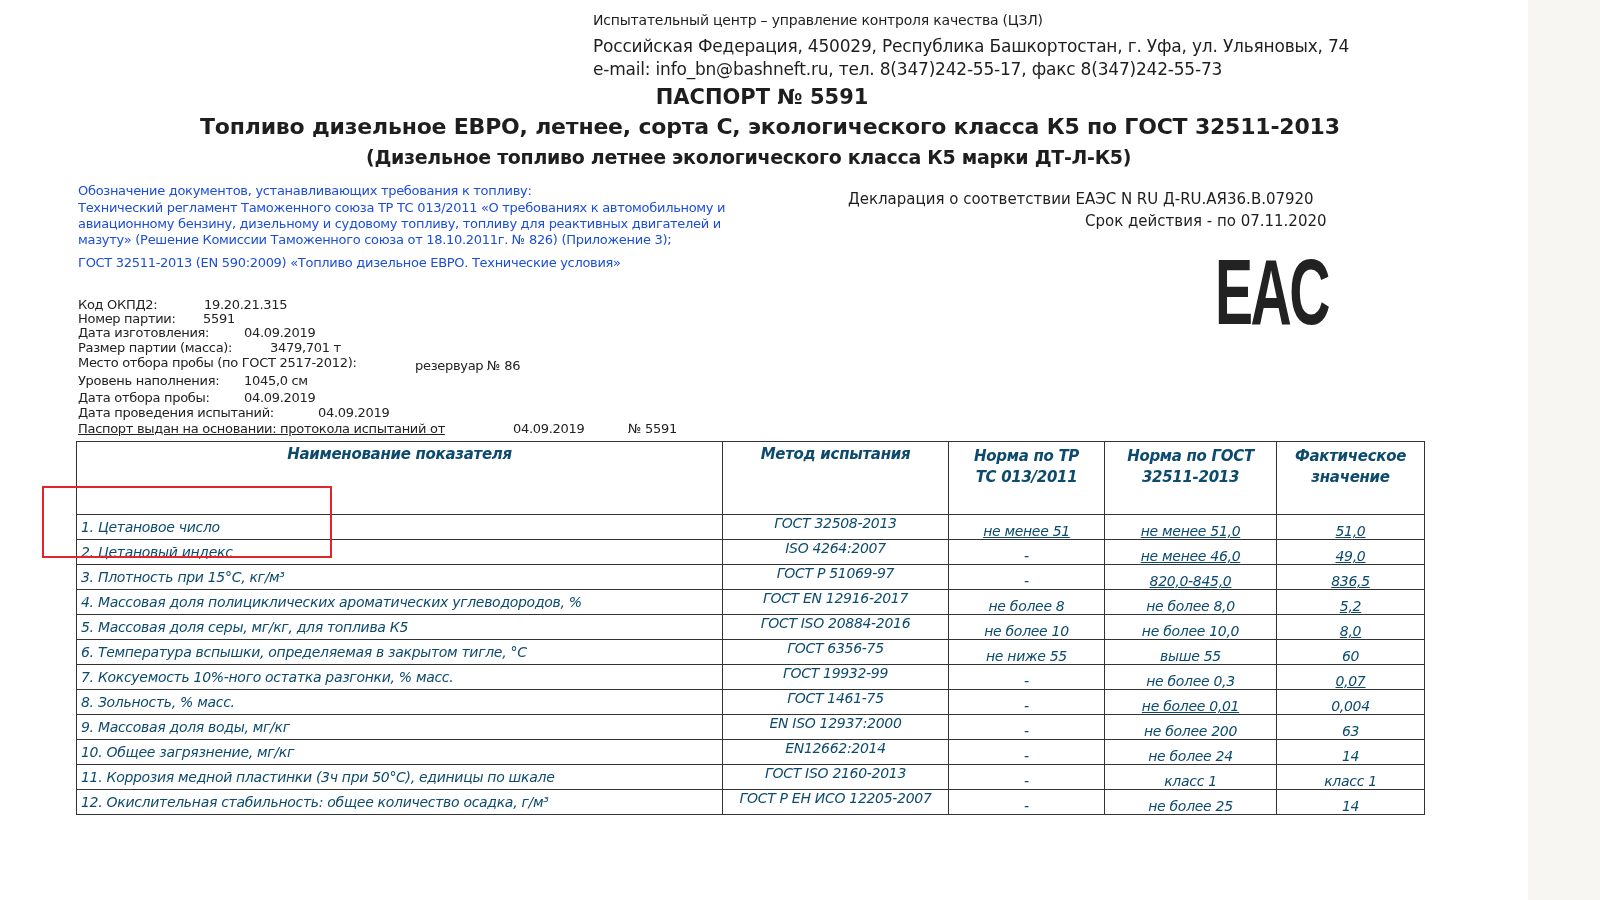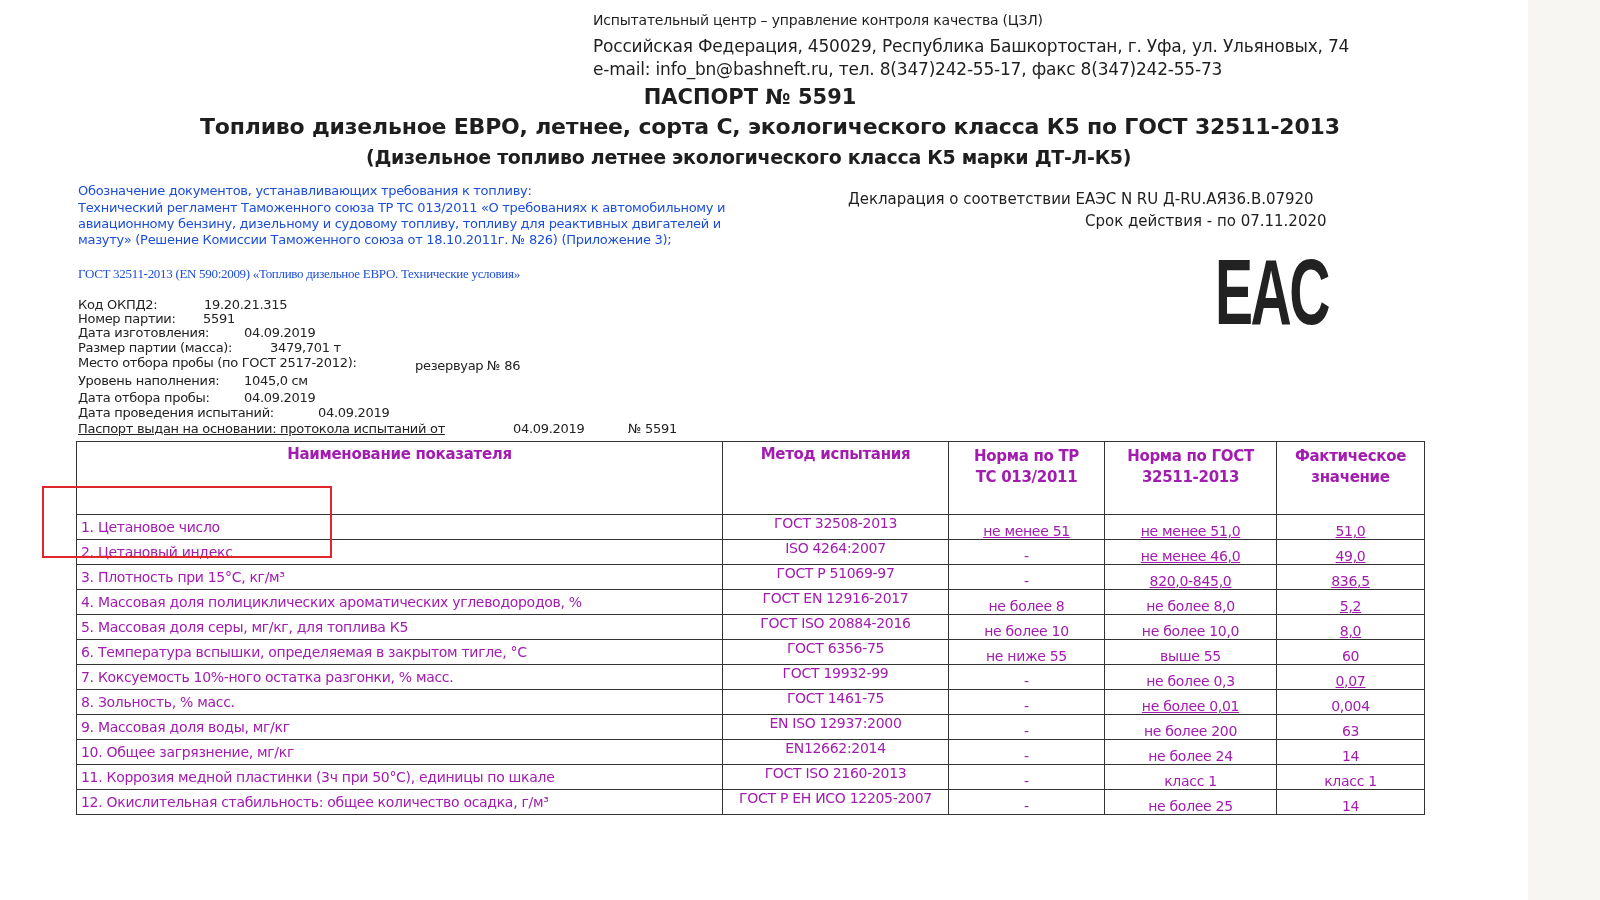--- a/index.html
+++ b/index.html
@@ -7,40 +7,40 @@
     width:1600px; height:900px; overflow:hidden; position:relative;
     background:#ffffff; color:#1e1e1e;
     font-family:"DejaVu Sans", "Liberation Sans", sans-serif;
   }
   .page-edge { position:absolute; left:1528px; top:0; width:72px; height:900px; background:#f8f6f3; }
   .abs { position:absolute; white-space:nowrap; }
   .lab-name  { left:593px; top:12px;  font-size:14px; letter-spacing:-0.2px; }
   .lab-addr  { left:593px; top:36px;  font-size:17px; letter-spacing:-0.2px; }
   .lab-mail  { left:593px; top:59px;  font-size:17px; letter-spacing:-0.2px; }
   .title     { left:0; width:1500px; text-align:center; top:85px; font-size:21px; font-weight:bold; }
-  .title span { position:relative; left:0; }
+  .title span { position:relative; left:12px; }
   .subtitle1 { left:200px; top:114px; font-size:22px; font-weight:bold; letter-spacing:-0.2px; }
   .subtitle2 { left:366px; top:146px; font-size:19px; font-weight:bold; letter-spacing:-0.3px; }
   .small { font-size:13px; letter-spacing:-0.3px; line-height:16px; color:#1d4ed8; }
   .docs { left:78px; top:183px; white-space:normal; width:660px; }
   .decl  { left:848px; top:190px; font-size:15px; }
   .valid { left:1085px; top:212px; font-size:15px; }
   .eac {
     left:1215px; top:240px; font-size:92px; font-weight:bold; letter-spacing:-4px;
     transform:scaleX(0.62); transform-origin:left top; color:#222;
     font-family:"Liberation Sans Narrow","Liberation Sans", sans-serif;
   }
   .meta-row { position:absolute; font-size:13px; letter-spacing:-0.3px; white-space:nowrap; color:#222; }
   .meta-val { position:absolute; white-space:nowrap; }
   .basis { text-decoration:underline; }
 
   table.results {
     position:absolute; left:76px; top:441px; width:1348px;
     border-collapse:collapse; table-layout:fixed;
-    font-size:14px; letter-spacing:-0.3px; color:#a21caf;
+    font-size:14px; letter-spacing:-0.3px; color:#0c4a6e;font-style:italic;
   }
   table.results td, table.results th {
     border:1.6px solid #333; padding:0 4px; height:24px; vertical-align:bottom;
   }
   table.results th { font-weight:bold; font-size:15px; vertical-align:top; text-align:center; height:68px; padding-top:2px; line-height:21px; }
   table.results td.name { text-align:left; vertical-align:middle; }
   table.results td.c { text-align:center; }
   table.results td.method { text-align:center; vertical-align:top; }
   table.results tr.tall td { height:46px; }
   table.results tr.tall td.name { line-height:20px; }
@@ -62,21 +62,21 @@
 
 <div class="abs title">
   <span>ПАСПОРТ № 5591</span>
 </div>
 <div class="abs subtitle1">Топливо дизельное ЕВРО, летнее, сорта С, экологического класса К5 по ГОСТ 32511-2013</div>
 <div class="abs subtitle2">(Дизельное топливо летнее экологического класса К5 марки ДТ-Л-К5)</div>
 
 <div class="abs small docs">
   <div>Обозначение документов, устанавливающих требования к топливу:</div>
   <div style="margin-top:1px;">Технический регламент Таможенного союза ТР ТС 013/2011 «О требованиях к автомобильному и авиационному бензину, дизельному и судовому топливу, топливу для реактивных двигателей и мазуту» (Решение Комиссии Таможенного союза от 18.10.2011г. № 826) (Приложение 3);</div>
-  <div style="margin-top:18px;font-family:Liberation Serif, serif;">ГОСТ 32511-2013 (EN 590:2009) «Топливо дизельное ЕВРО. Технические условия»</div>
+  <div style="margin-top:7px;">ГОСТ 32511-2013 (EN 590:2009) «Топливо дизельное ЕВРО. Технические условия»</div>
 </div>
 
 <div class="abs decl">Декларация о соответствии ЕАЭС N RU Д-RU.АЯ36.В.07920</div>
 <div class="abs valid">Срок действия - по 07.11.2020</div>
 <div class="abs eac">EAC</div>
 
 <div class="meta-row" style="left:78px; top:297px;">
   <span>Код ОКПД2:</span>
   <span class="meta-val" style="left:126px;">19.20.21.315</span>
 </div>

